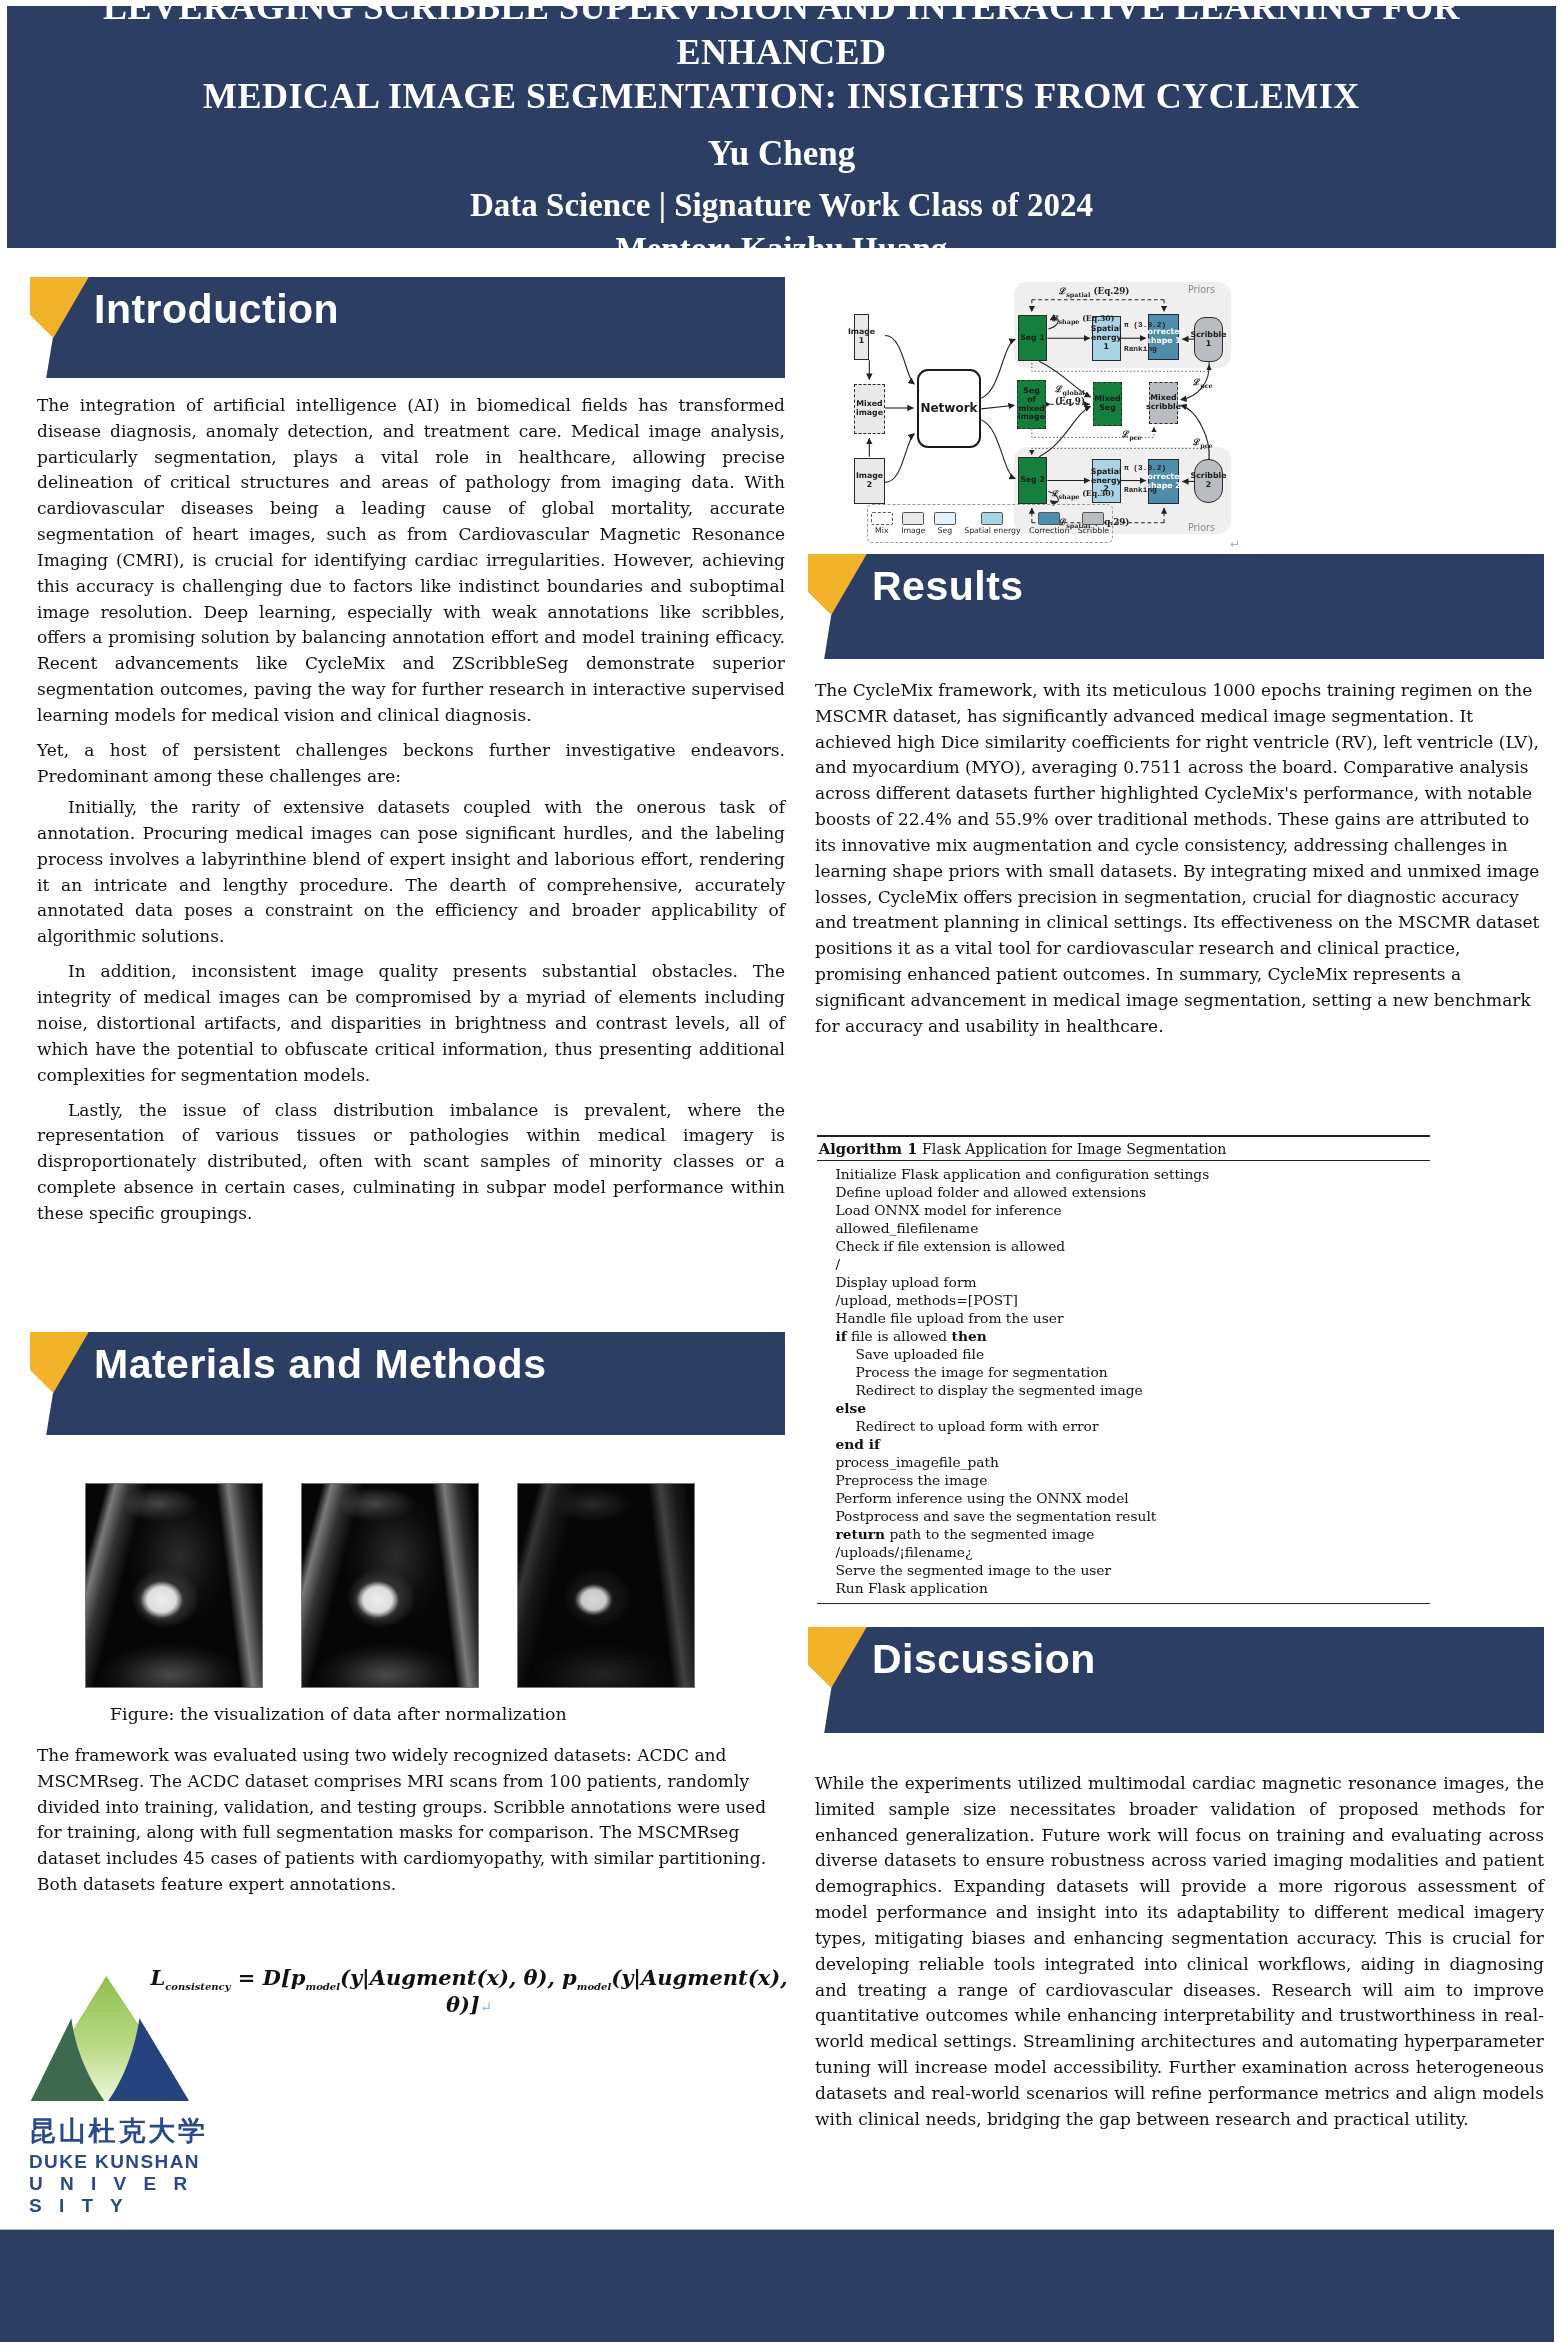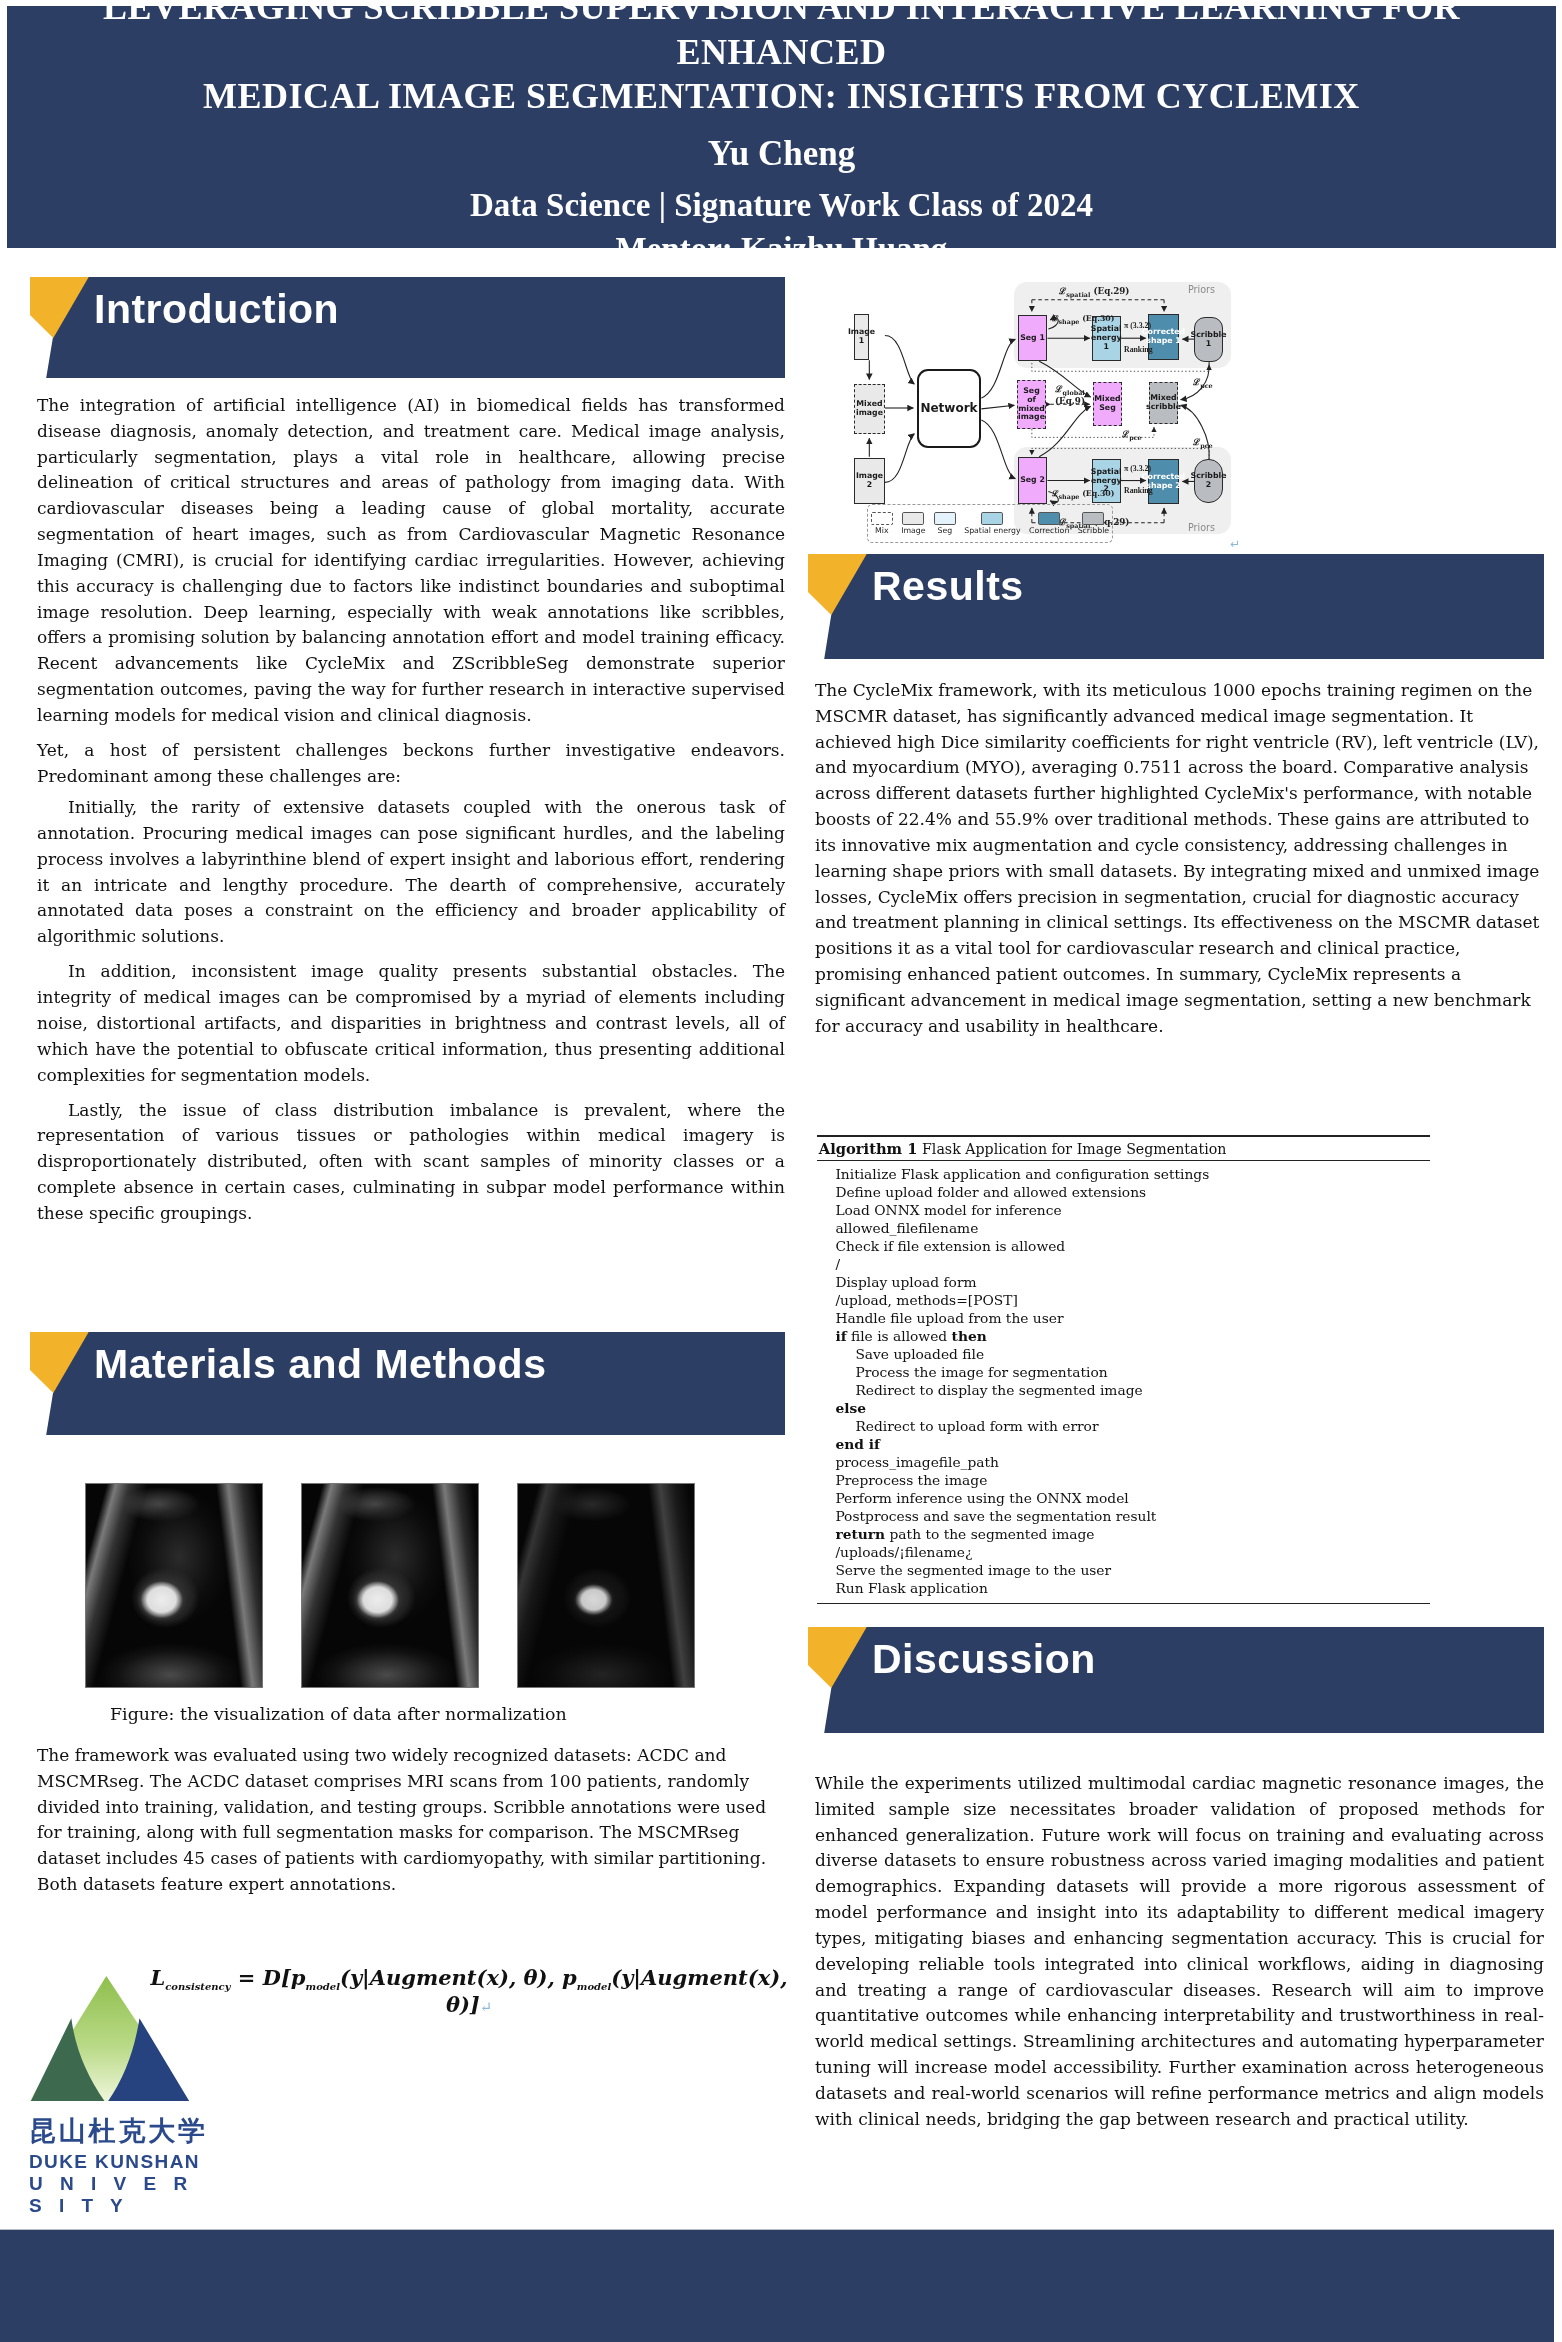--- a/index.html
+++ b/index.html
@@ -27,30 +27,30 @@
   .para.ind{text-indent:31px;}
   .txtblock{position:absolute;}
   
   .diagram{position:absolute;left:828px;top:262px;width:730px;height:292px;background:#fff;
            font-family:"DejaVu Sans",sans-serif;}
   .dg-group{position:absolute;background:#efefef;border-radius:13px;}
   .node{position:absolute;display:flex;align-items:center;justify-content:center;text-align:center;
         font-size:7.8px;line-height:1.12;font-weight:700;color:#1a1a1a;
         border:1.3px solid #2a2a2a;background:#fff;padding:0.9px;box-sizing:border-box;}
   .n-image{background:#e9e9e9;}
-  .n-seg{background:#f0abfc;}
+  .n-seg{background:#15803d;}
   .n-spatial{background:#a9d4e6;}
   .n-corr{background:#4f8dad;color:#fff;}
   .n-scribble{background:#b9bdc2;}
   .dashed{border-style:dashed;}
   .n-network{background:#fff;border:2px solid #1a1a1a;border-radius:11px;font-size:12px;}
   .dg-label{position:absolute;font-size:8.7px;color:#222;white-space:nowrap;
             font-family:"DejaVu Serif",serif;font-weight:700;}
   .dg-label sub{font-size:6.4px;}
-  .dg-label.sans{font-family:Liberation Serif, serif;}
+  .dg-label.sans{font-family:Liberation Mono, monospace;}
   .dg-label.gray{color:#8a8a8a;font-family:"DejaVu Sans",sans-serif;font-weight:400;font-size:9.6px;}
   .legend{position:absolute;left:39px;top:242px;width:244px;height:37px;border:1.1px dashed #999;
           border-radius:5.5px;display:flex;align-items:center;justify-content:center;gap:8.3px;}
   .leg-item{display:flex;flex-direction:column;align-items:center;gap:1.8px;}
   .leg-sw{width:20px;height:11px;border:1.2px solid #555;border-radius:1.8px;background:#fff;}
   .leg-sw.mix{border-style:dashed;background:#fff;}
   .leg-sw.image{background:#e9e9e9;}
   .leg-sw.seg{background:#e3f2fb;}
   .leg-sw.spatial{background:#a9d4e6;}
   .leg-sw.correction{background:#4f8dad;}

